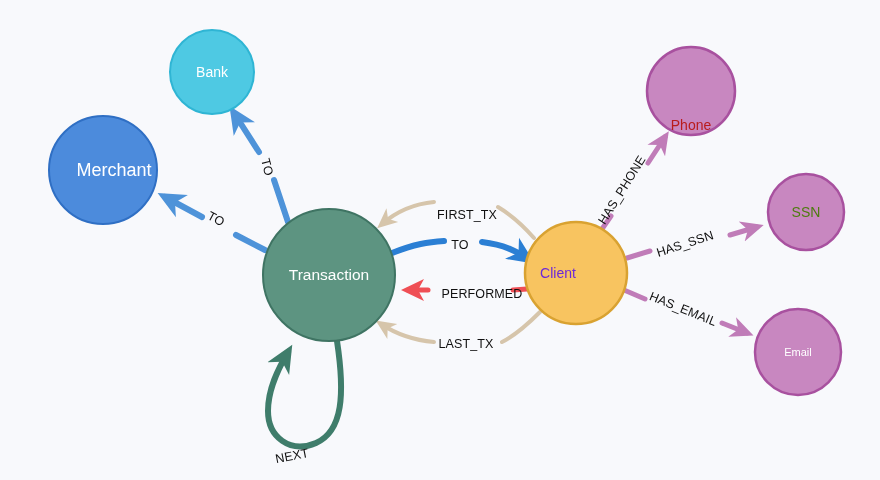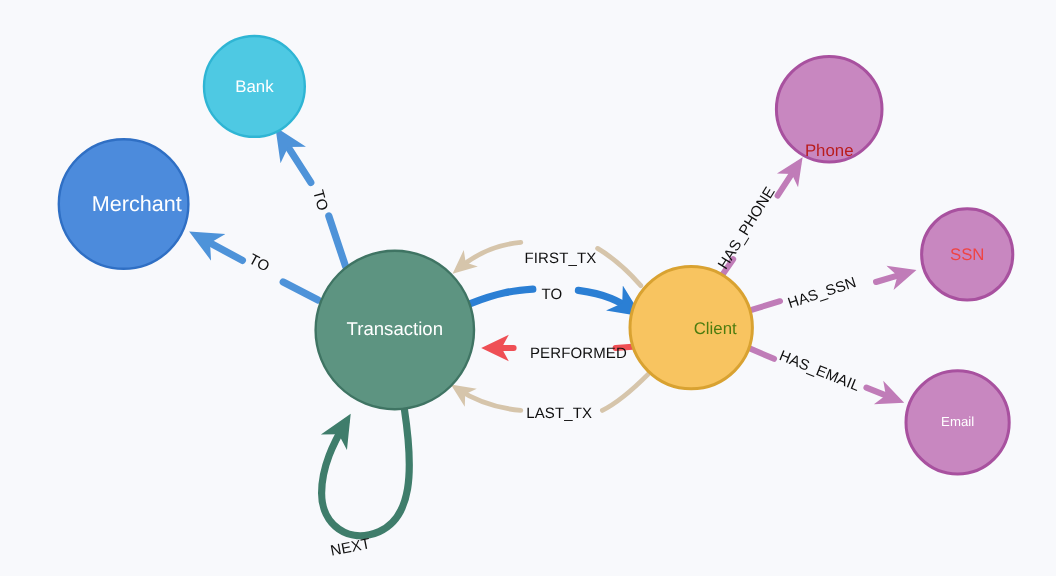--- a/index.html
+++ b/index.html
@@ -139,23 +139,23 @@
       <circle cx="806" cy="212" r="38" fill="#c887c0" stroke="#a8519f" stroke-width="2.5"></circle>
     </g>
     <g>
       <circle cx="798" cy="352" r="43" fill="#c887c0" stroke="#a8519f" stroke-width="2.5"></circle>
     </g>
   </svg>
 
   <div class="node-label" style="left:212px; top:72px; color:#ffffff; font-size:14px;">Bank</div>
   <div class="node-label" style="left:114px; top:170px; color:#ffffff; font-size:18px;">Merchant</div>
   <div class="node-label" style="left:329px; top:275px; color:#ffffff; font-size:15.5px;">Transaction</div>
-  <div class="node-label" style="left:596px; top:273px; color:#4d7c0f; font-size:14px;">Client</div>
+  <div class="node-label" style="left:558px; top:273px; color:#6d28d9; font-size:14px;">Client</div>
   <div class="node-label" style="left:691px; top:91px; color:#b91c1c; font-size:14px;margin-top:34px;">Phone</div>
-  <div class="node-label" style="left:806px; top:212px; color:#ef4444; font-size:14px;">SSN</div>
+  <div class="node-label" style="left:806px; top:212px; color:#4d7c0f; font-size:14px;">SSN</div>
   <div class="node-label" style="left:798px; top:352px; color:#ffffff; font-size:11px;">Email</div>
 
   <div class="edge-label" style="left:267px; top:167px; transform:translate(-50%,-50%) rotate(75deg);">TO</div>
   <div class="edge-label" style="left:216px; top:219px; transform:translate(-50%,-50%) rotate(28deg);">TO</div>
   <div class="edge-label" style="left:460px; top:245px; transform:translate(-50%,-50%);">TO</div>
   <div class="edge-label" style="left:467px; top:215px; transform:translate(-50%,-50%);">FIRST_TX</div>
   <div class="edge-label" style="left:466px; top:344px; transform:translate(-50%,-50%);">LAST_TX</div>
   <div class="edge-label" style="left:470px; top:294px; transform:translate(-50%,-50%);padding-left:24px;">PERFORMED</div>
   <div class="edge-label" style="left:292px; top:456px; transform:translate(-50%,-50%) rotate(-11deg);">NEXT</div>
   <div class="edge-label" style="left:622px; top:190px; transform:translate(-50%,-50%) rotate(-58deg);">HAS_PHONE</div>

